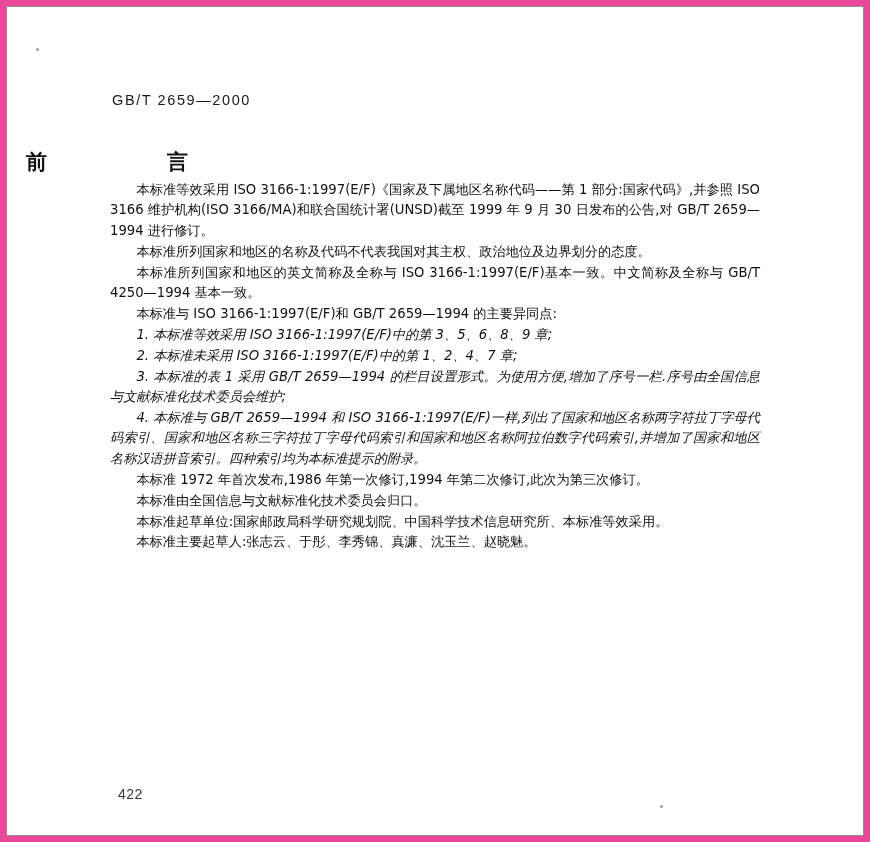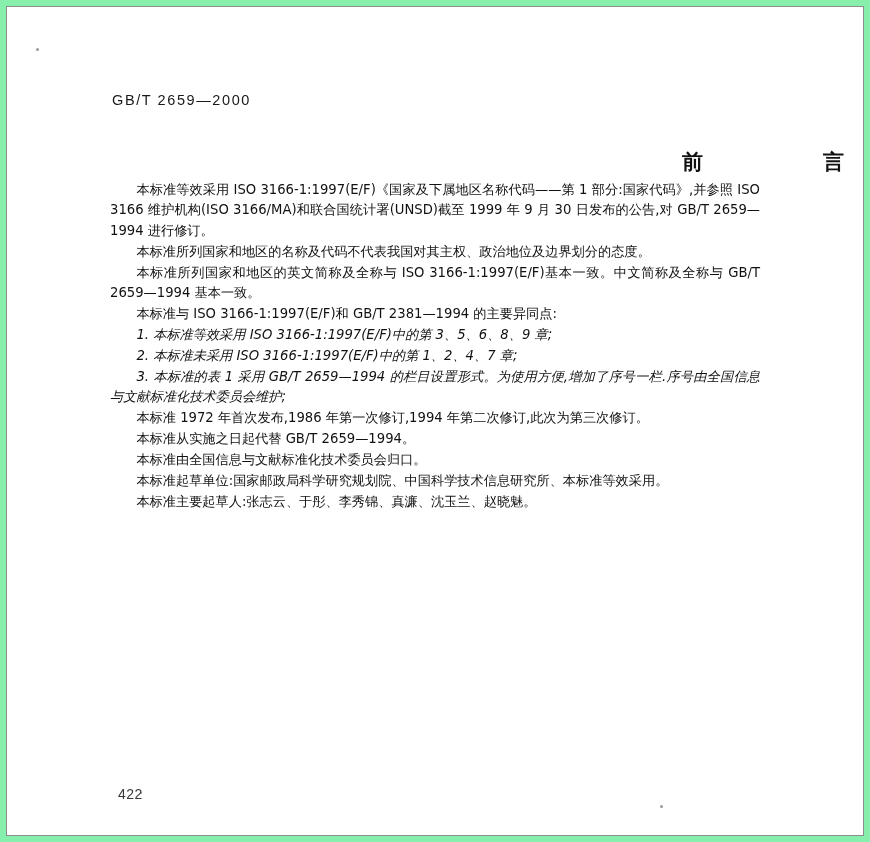--- a/index.html
+++ b/index.html
@@ -7,21 +7,21 @@
     padding: 0;
     background: #ffffff;
   }
   body {
     font-family: "DejaVu Sans", sans-serif;
   }
   .page {
     position: relative;
     width: 870px;
     height: 842px;
-    background: #86efac;
+    background: #ec4899;
     overflow: hidden;
   }
   .scan-frame {
     position: absolute;
     left: 6px;
     top: 6px;
     right: 6px;
     bottom: 6px;
     border: 1px solid #8d8d8d;
     background: #ffffff;
@@ -44,21 +44,21 @@
     letter-spacing: 1.6px;
     color: #1a1a1a;
     white-space: nowrap;
   }
 
   .doc-title {
     position: absolute;
     left: 0;
     right: 0;
     top: 148px;
-    text-align: right;
+    text-align: left;
     font-family: "DejaVu Sans", sans-serif;
     font-size: 21px;
     font-weight: bold;
     color: #111111;
     letter-spacing: 26px;
     text-indent: 26px;
   }
 
   .body-block {
     position: absolute;
@@ -101,26 +101,26 @@
   <div class="speck s2"></div>
   <div class="speck s3"></div>
 
   <div class="header-code">GB/T 2659—2000</div>
 
   <div class="doc-title">前　　言</div>
 
   <div class="body-block">
     <p class="para">本标准等效采用 ISO 3166-1:1997(E/F)《国家及下属地区名称代码——第 1 部分:国家代码》,并参照 ISO 3166 维护机构(ISO 3166/MA)和联合国统计署(UNSD)截至 1999 年 9 月 30 日发布的公告,对 GB/T 2659—1994 进行修订。</p>
     <p class="para">本标准所列国家和地区的名称及代码不代表我国对其主权、政治地位及边界划分的态度。</p>
-    <p class="para">本标准所列国家和地区的英文简称及全称与 ISO 3166-1:1997(E/F)基本一致。中文简称及全称与 GB/T 2659—1994 基本一致。</p>
-    <p class="para">本标准与 ISO 3166-1:1997(E/F)和 GB/T 2381—1994 的主要异同点:</p>
+    <p class="para">本标准所列国家和地区的英文简称及全称与 ISO 3166-1:1997(E/F)基本一致。中文简称及全称与 GB/T 4250—1994 基本一致。</p>
+    <p class="para">本标准与 ISO 3166-1:1997(E/F)和 GB/T 2659—1994 的主要异同点:</p>
     <p class="para hang">1. 本标准等效采用 ISO 3166-1:1997(E/F)中的第 3、5、6、8、9 章;</p>
     <p class="para hang">2. 本标准未采用 ISO 3166-1:1997(E/F)中的第 1、2、4、7 章;</p>
     <p class="para hang">3. 本标准的表 1 采用 GB/T 2659—1994 的栏目设置形式。为使用方便,增加了序号一栏.序号由全国信息与文献标准化技术委员会维护;</p>
+    <p class="para hang">4. 本标准与 GB/T 2659—1994 和 ISO 3166-1:1997(E/F)一样,列出了国家和地区名称两字符拉丁字母代码索引、国家和地区名称三字符拉丁字母代码索引和国家和地区名称阿拉伯数字代码索引,并增加了国家和地区名称汉语拼音索引。四种索引均为本标准提示的附录。</p>
     <p class="para">本标准 1972 年首次发布,1986 年第一次修订,1994 年第二次修订,此次为第三次修订。</p>
-    <p class="para">本标准从实施之日起代替 GB/T 2659—1994。</p>
     <p class="para">本标准由全国信息与文献标准化技术委员会归口。</p>
     <p class="para">本标准起草单位:国家邮政局科学研究规划院、中国科学技术信息研究所、本标准等效采用。</p>
     <p class="para">本标准主要起草人:张志云、于彤、李秀锦、真濂、沈玉兰、赵晓魅。</p>
   </div>
 
   <div class="page-number">422</div>
 </div>
 
 </body></html>

